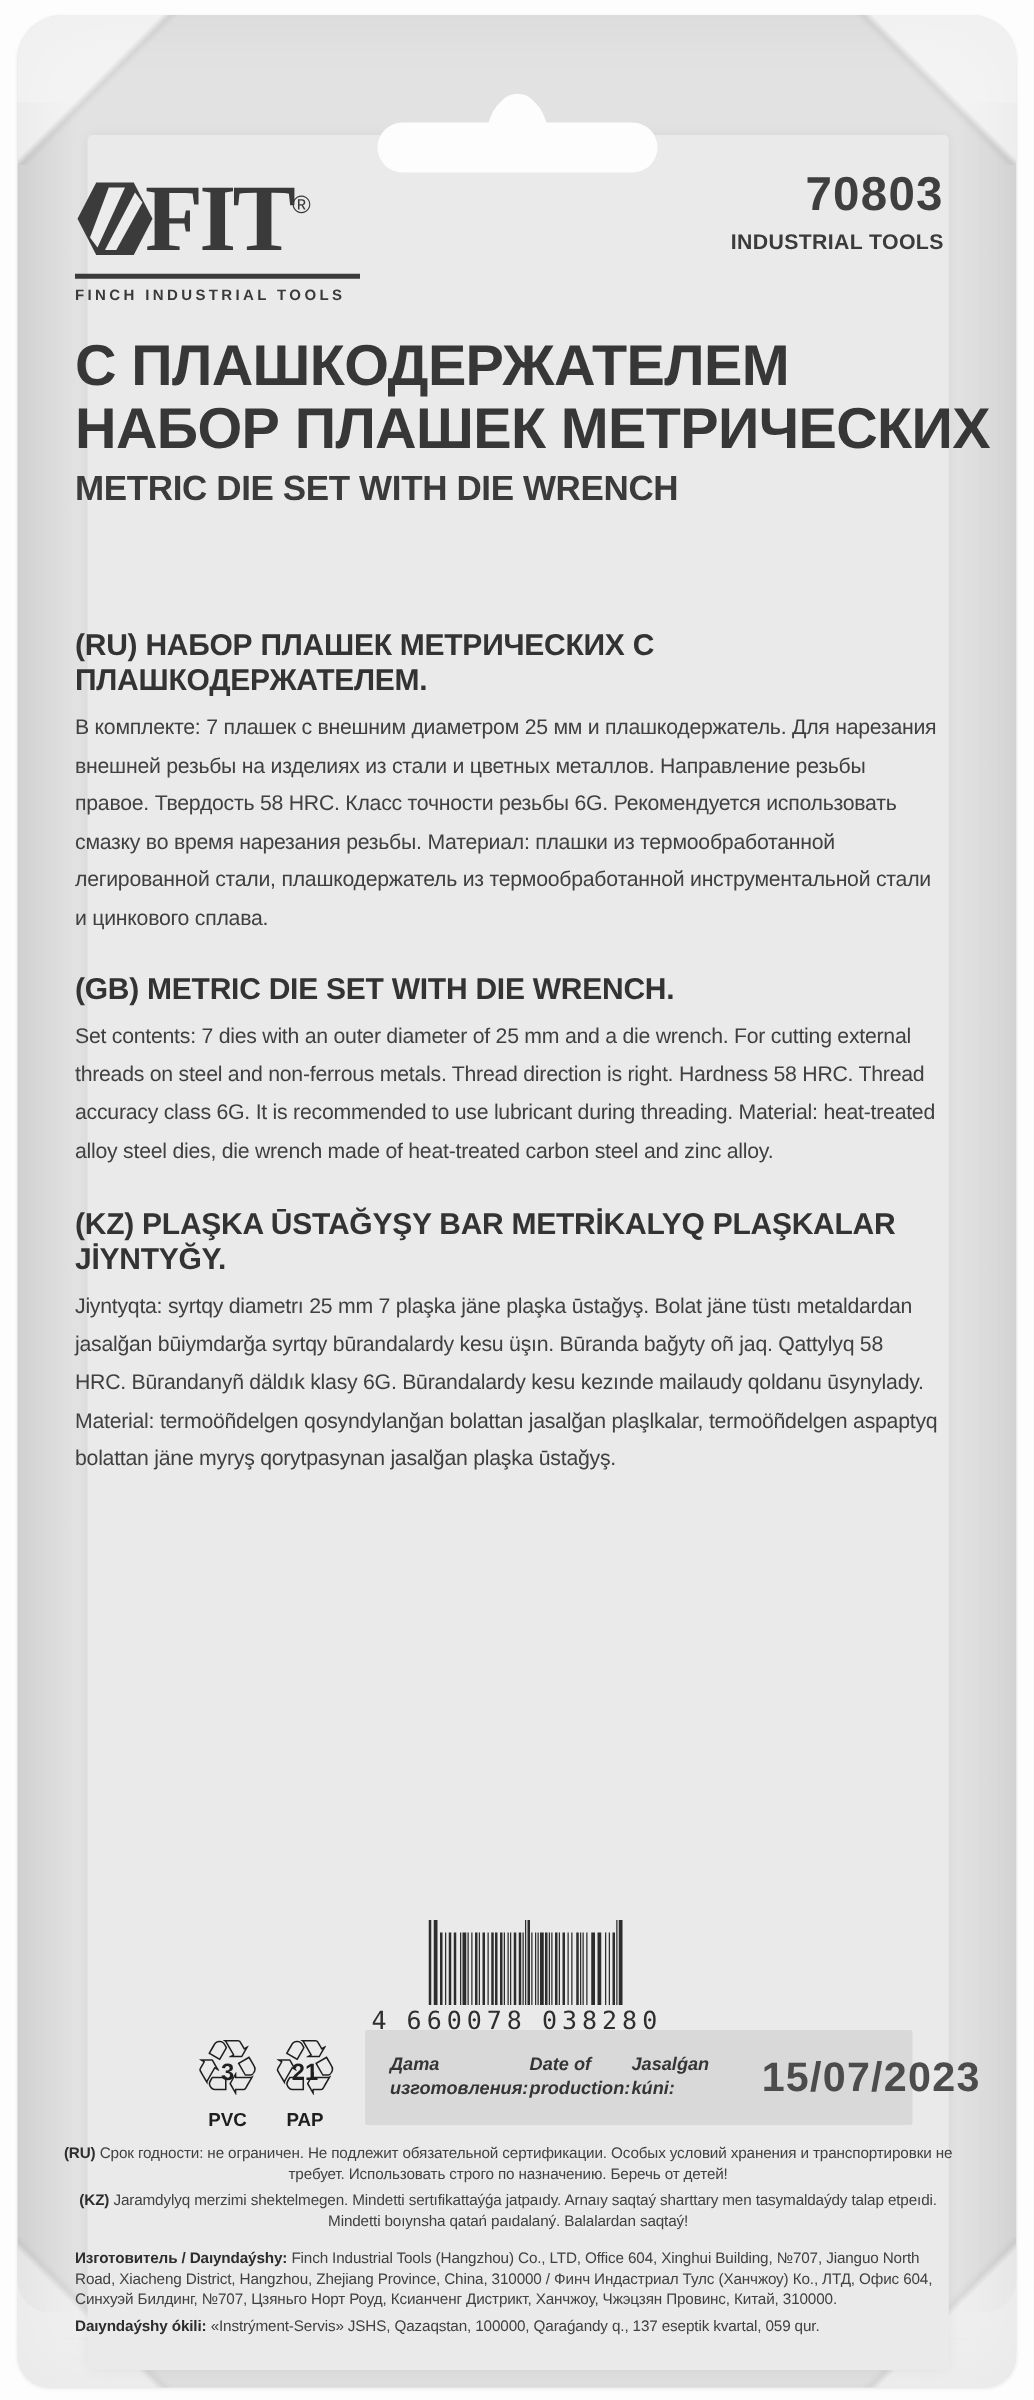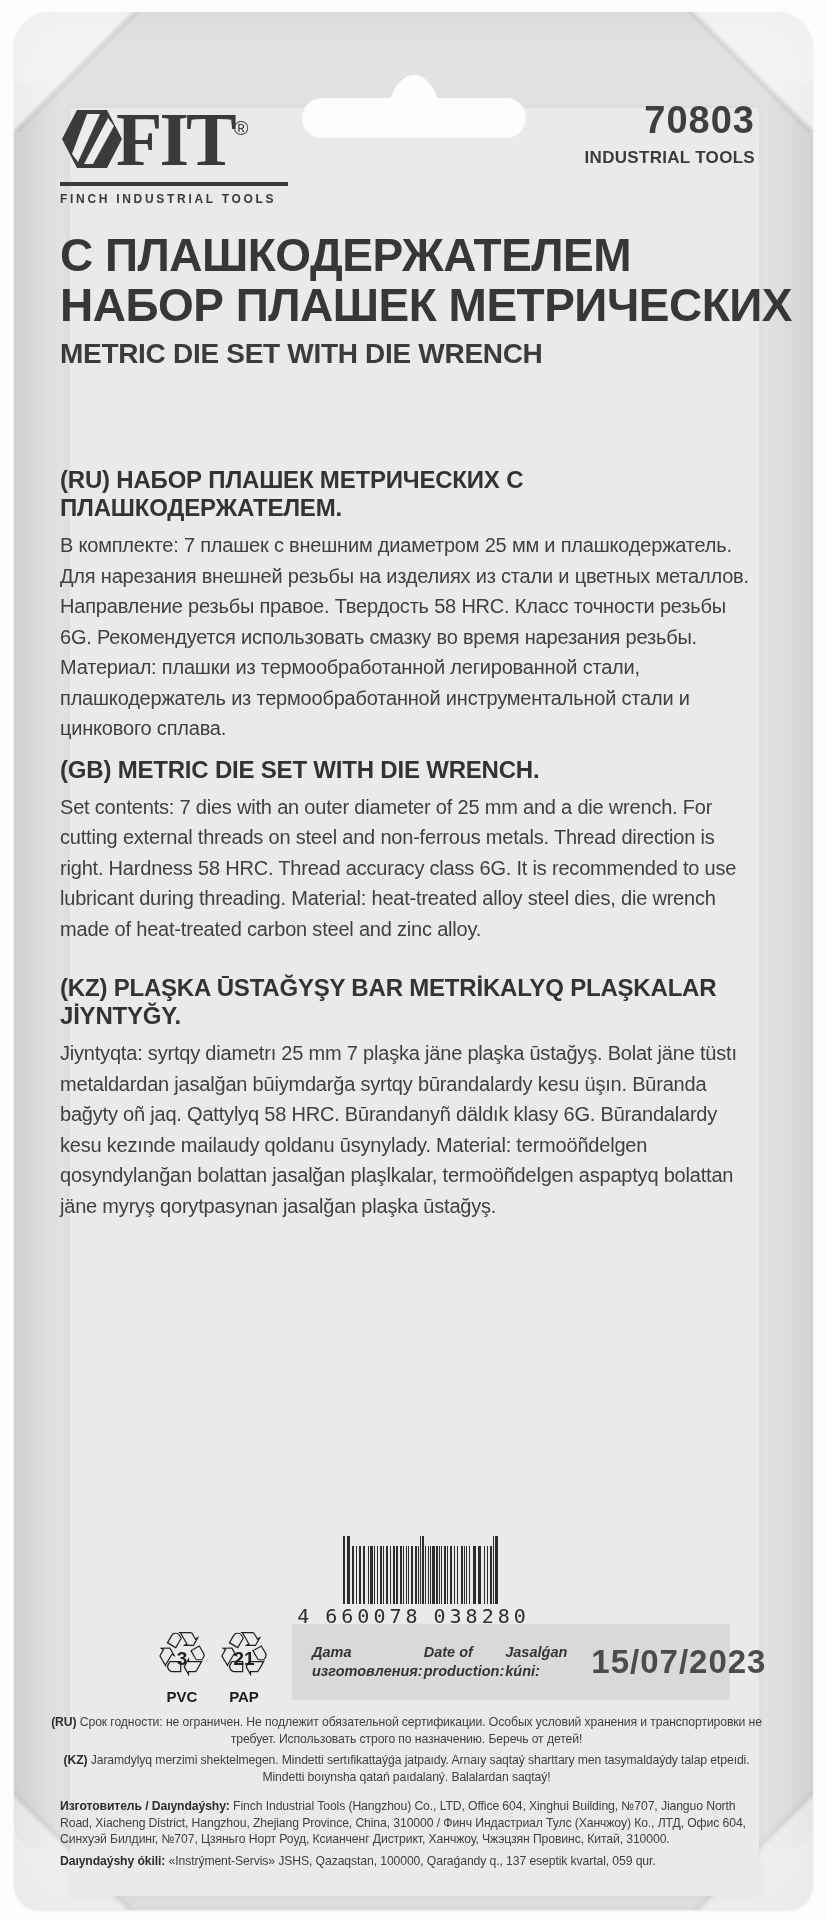--- a/index.html
+++ b/index.html
@@ -31,21 +31,21 @@
   .bottom-edge{position:absolute;left:20px;right:20px;bottom:38px;height:2px;
     background:linear-gradient(90deg, transparent, rgba(0,0,0,0.05) 20%, rgba(0,0,0,0.05) 80%, transparent);}
   .inner-panel{
     position:absolute;left:56px;right:54px;top:96px;bottom:14px;
     background:#eaeaea;border-radius:4px;
     box-shadow:0 0 10px rgba(0,0,0,0.05);
   }
   
   .hang-hole{position:absolute;left:50%;top:44px;transform:translateX(-50%);}
   
-  .content{position:absolute;left:0;top:0;right:0;bottom:0;padding:84px 52px 0 46px;color:#3a3a3a;}
+  .content{position:absolute;left:0;top:0;right:0;bottom:0;padding:120px 52px 0 46px;color:#3a3a3a;}
   
   .brand-row{display:flex;justify-content:space-between;align-items:flex-start;padding-right:6px;}
   .brand-left{position:relative;width:232px;}
   .brand-lockup{display:flex;align-items:flex-start;}
   .hex-icon{margin-top:8px;}
   .wordmark{font-family:"Liberation Serif", serif;font-weight:700;font-size:76px;line-height:64px;
     color:#3a3a3a;letter-spacing:-3px;margin-left:-8px;}
   .regmark{font-size:20px;font-weight:400;vertical-align:30px;letter-spacing:0;
     font-family:"Liberation Sans", sans-serif;color:#3a3a3a;}
   .brand-rule{height:4px;background:#3a3a3a;margin-top:4px;width:228px;}
@@ -53,44 +53,44 @@
   .sku-block{text-align:right;margin-top:4px;}
   .sku-num{font-size:38px;font-weight:700;color:#3f3f3f;letter-spacing:1px;line-height:40px;}
   .sku-sub{font-size:17px;font-weight:700;color:#3b3b3b;letter-spacing:0.3px;margin-top:8px;}
   
   .title-block{margin-top:24px;}
   .title-line{font-size:46px;font-weight:700;letter-spacing:-0.5px;line-height:50px;color:#373737;white-space:nowrap;}
   .subtitle{font-size:28px;font-weight:700;letter-spacing:-0.3px;color:#3b3b3b;margin-top:8px;}
   
   .section{margin-top:0;}
   .sec-heading{font-size:24px;font-weight:700;color:#333;letter-spacing:-0.2px;margin:0 0 8px 0;}
-  .sec-body{font-size:20px;line-height:30.5px;color:#404040;letter-spacing:-0.2px;margin:0;max-width:690px;}
+  .sec-body{font-size:17px;line-height:30.5px;color:#404040;letter-spacing:-0.2px;margin:0;max-width:690px;}
   #sec-ru{margin-top:96px;}
-  #sec-gb{margin-top:12px;}
+  #sec-gb{margin-top:28px;}
   #sec-kz{margin-top:30px;}
   
   .barcode-area{position:absolute;left:0;right:0;top:1522px;text-align:center;}
   .barcode{display:inline-block;}
   .bars{display:flex;align-items:flex-end;justify-content:center;height:70px;padding-left:16px;}
   .bars i{display:block;height:58px;background:#2d2d2d;}
   .bars i.tall{height:68px;}
   .bc-digits{display:flex;justify-content:center;gap:12px;margin-top:0;
     font-family:"DejaVu Sans Mono", monospace;font-size:20px;color:#2e2e2e;letter-spacing:4px;}
   
   .eco-row{position:absolute;left:0;right:0;top:1612px;display:flex;align-items:flex-start;padding-left:140px;}
   .eco{width:56px;text-align:center;margin-right:6px;}
   .eco-tri{position:relative;height:62px;}
   .eco-glyph{font-family:"DejaVu Sans", sans-serif;font-size:62px;line-height:62px;color:#1e1e1e;}
   .eco-num{position:absolute;left:0;right:0;top:24px;font-size:19px;font-weight:700;color:#1e1e1e;}
   .eco-label{display:block;font-size:15px;font-weight:700;color:#1e1e1e;margin-top:2px;}
   .date-box{margin-left:14px;width:438px;height:76px;background:#d9d9d9;border-radius:2px;
     display:flex;align-items:center;padding-left:20px;box-sizing:border-box;}
   .date-labels{display:flex;flex-direction:row;gap:1px;font-style:italic;}
   .date-label{font-size:14.5px;font-weight:700;color:#353535;line-height:19px;}
-  .date-value{font-size:33px;font-weight:700;color:#4c4c4c;letter-spacing:1px;margin-left:24px;}
+  .date-value{font-size:33px;font-weight:700;color:#4c4c4c;letter-spacing:1px;margin-left:42px;}
   
   .care-notes{position:absolute;left:34px;right:48px;top:1702px;text-align:center;}
   .maker-notes{position:absolute;left:46px;right:44px;top:1786px;}
   .fp{font-size:12.2px;line-height:16.5px;color:#414141;margin:0 0 5px 0;letter-spacing:-0.1px;}
   .fp b{color:#2d2d2d;}
 </style>
 </head>
 <body>
 
 <div class="card">

